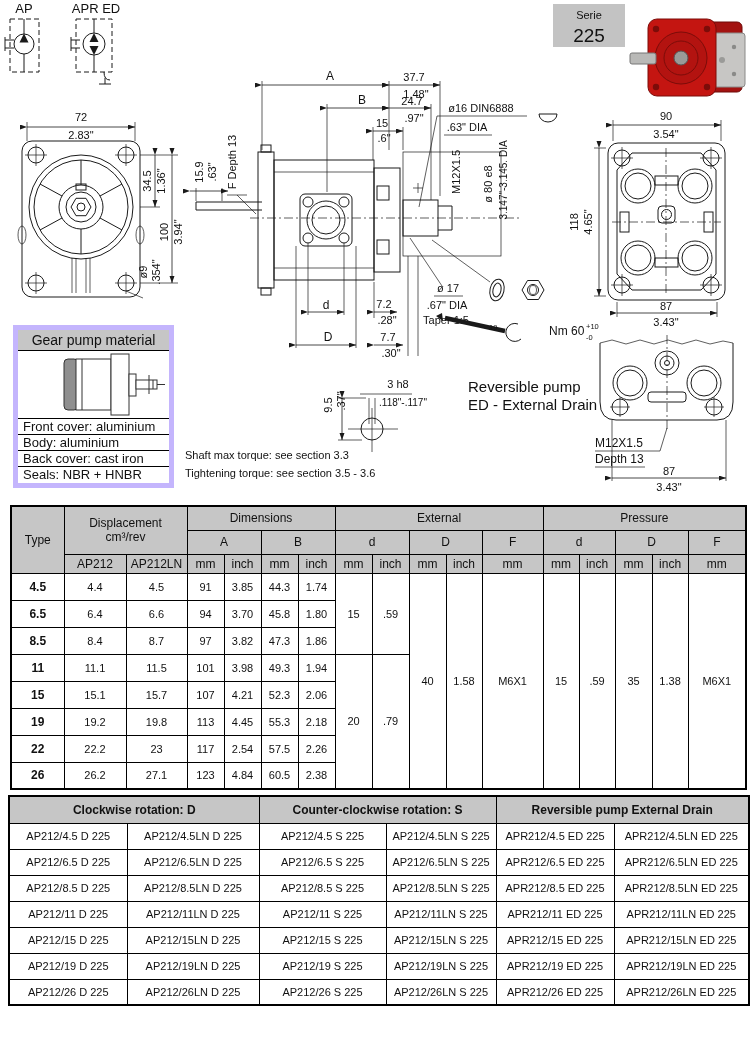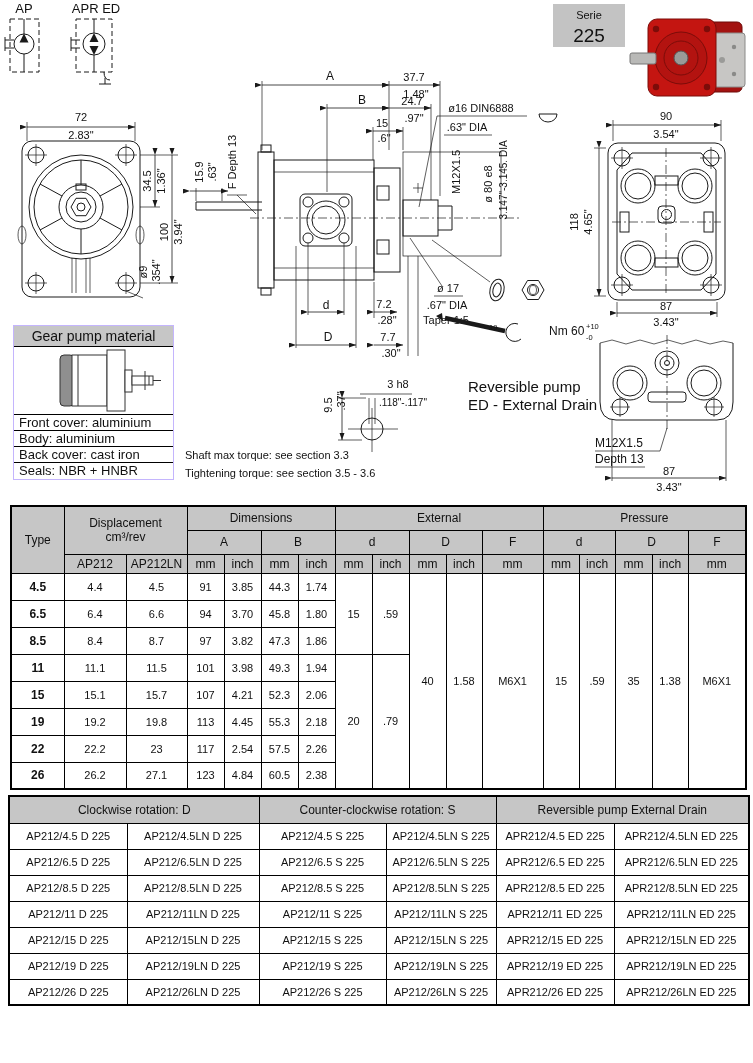--- a/index.html
+++ b/index.html
@@ -13,37 +13,37 @@
   .dimln{stroke:#1a1a1a;stroke-width:0.8;fill:none;marker-start:url(#ar);marker-end:url(#ar)}
   .tick{stroke:#1a1a1a;stroke-width:0.7;fill:none}
   .t7{font-size:7.5px}.t10{font-size:10px}.t11{font-size:11px}.t12{font-size:12px}.t13{font-size:13px}.t15{font-size:15px}
   .mid{text-anchor:middle}
   .drawings{position:absolute;left:0;top:0}
 
   .badge{position:absolute;left:553px;top:4px;width:72px;height:43px;background:#c3c3c3;text-align:center;padding-top:1px}
   .badge .l1{font-size:11px;line-height:20px}
   .badge .l2{font-size:19px;line-height:21px}
 
-  .matbox{position:absolute;left:13px;top:325px;width:161px;border:1px solid #c4b5fd;background:#fff}
+  .matbox{position:absolute;left:13px;top:325px;width:161px;border:5px solid #c4b5fd;background:#fff}
   .mb-title{background:#c6c6c6;border-bottom:1px solid #000;text-align:center;font-size:14px;height:21px;line-height:21px}
   .mb-draw{height:68px;border-bottom:1px solid #000;position:relative}
   .mb-row{border-bottom:1px solid #000;font-size:13px;height:16px;line-height:16px;padding-left:5px;white-space:nowrap}
   .mb-row:last-child{border-bottom:none}
 
   table{border-collapse:collapse;table-layout:fixed}
   .tmain{position:absolute;left:10px;top:505px;width:735px;border:2px solid #000}
   .tmain th,.tmain td{border:1px solid #000;text-align:center;vertical-align:middle;padding:0;font-size:11px;overflow:hidden;white-space:nowrap}
   .tmain thead th{background:#c6c6c6;font-weight:normal;font-size:12px}
   .tmain thead th.bold{font-weight:normal}
   .tmain tbody tr{height:27px}
   .tmain td.tcol{font-weight:bold;font-size:12px}
 
   .torder{position:absolute;left:8px;top:795px;width:740px;border:2px solid #000}
   .torder th,.torder td{border:1px solid #000;text-align:center;vertical-align:middle;padding:0;font-size:11px;overflow:hidden;white-space:nowrap}
-  .torder thead th{background:#c6c6c6;font-weight:normal;font-size:12px;height:27px}
+  .torder thead th{background:#c6c6c6;font-weight:bold;font-size:12px;height:27px}
   .torder tbody tr{height:26px}
 </style>
 </head>
 <body>
 
 <svg class="drawings" width="753" height="500" viewBox="0 0 753 500">
   <defs>
     <marker id="ar" orient="auto" markerUnits="userSpaceOnUse" markerWidth="8" markerHeight="6" refX="7" refY="2.5">
       <path d="M0 0 L7 2.5 L0 5 Z" fill="#1a1a1a"></path>
     </marker>

